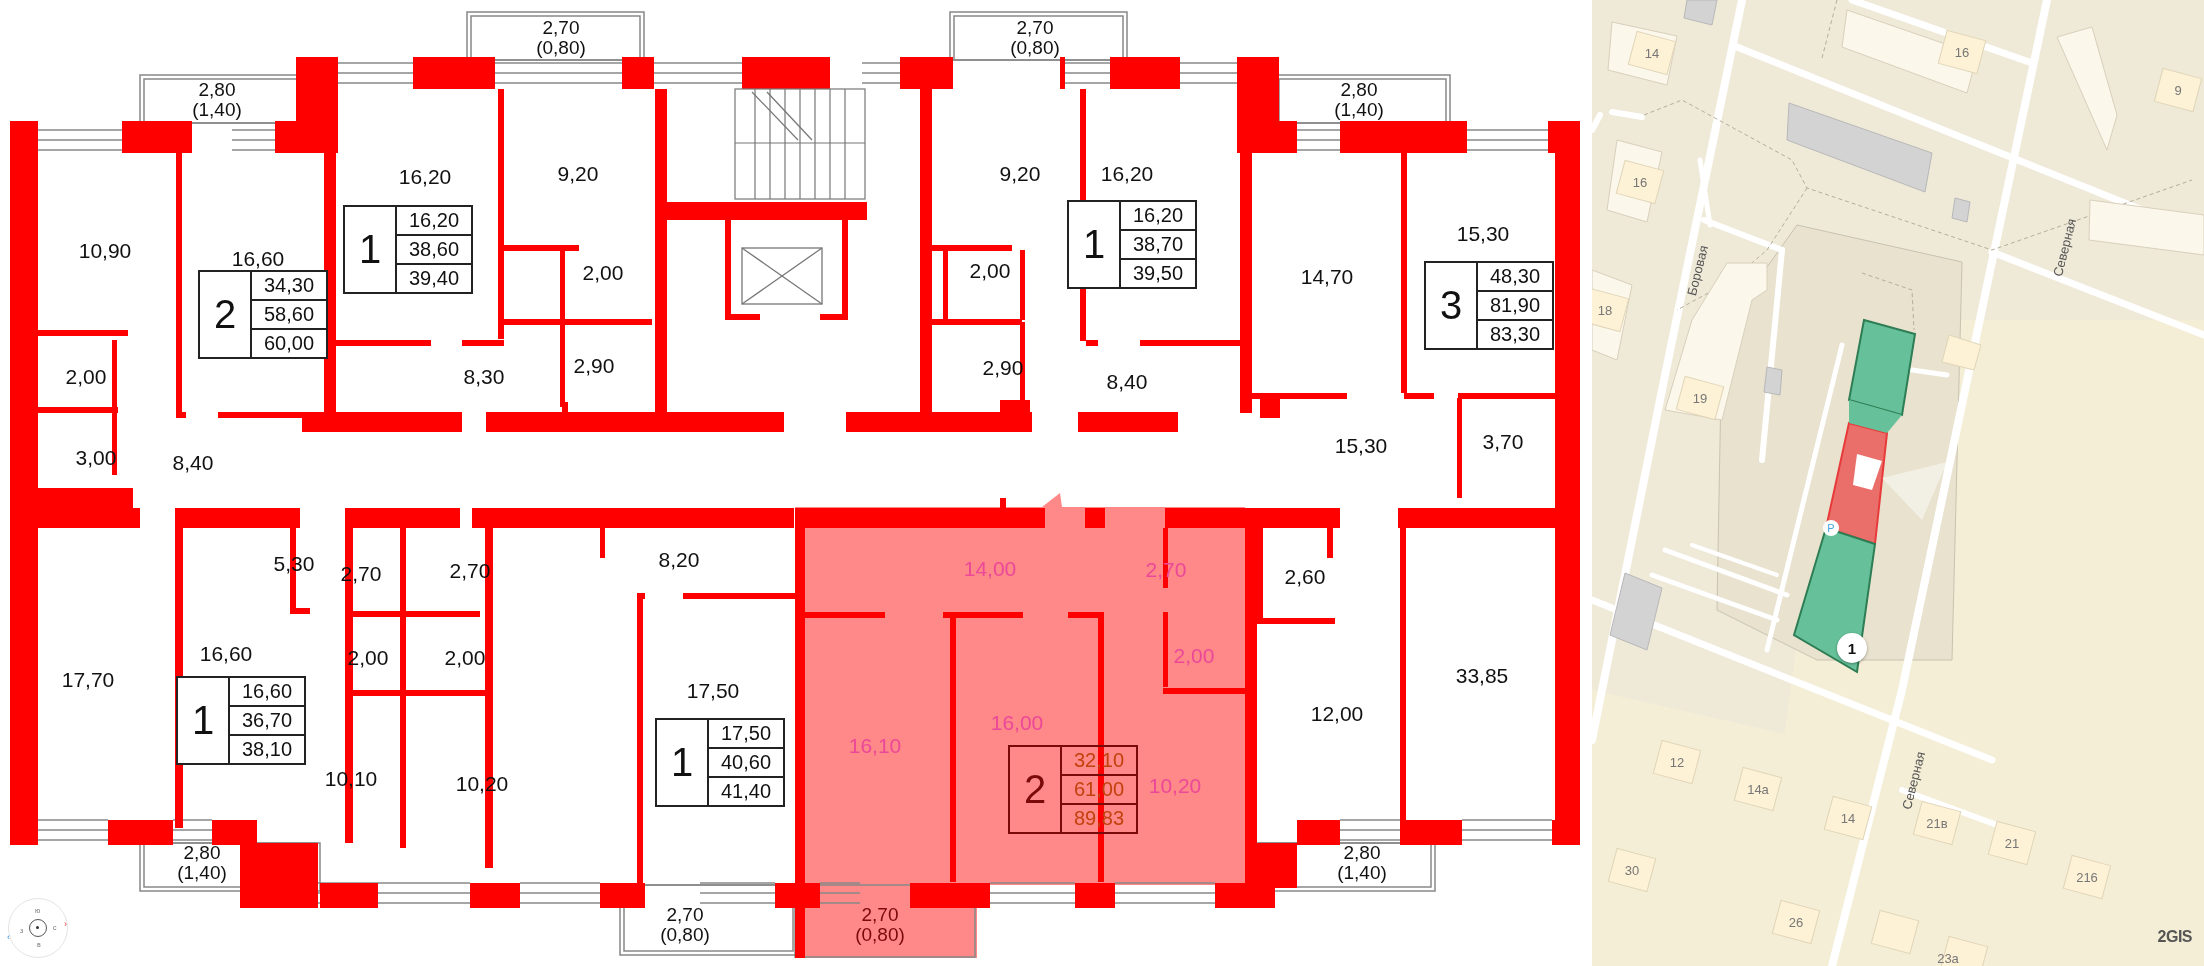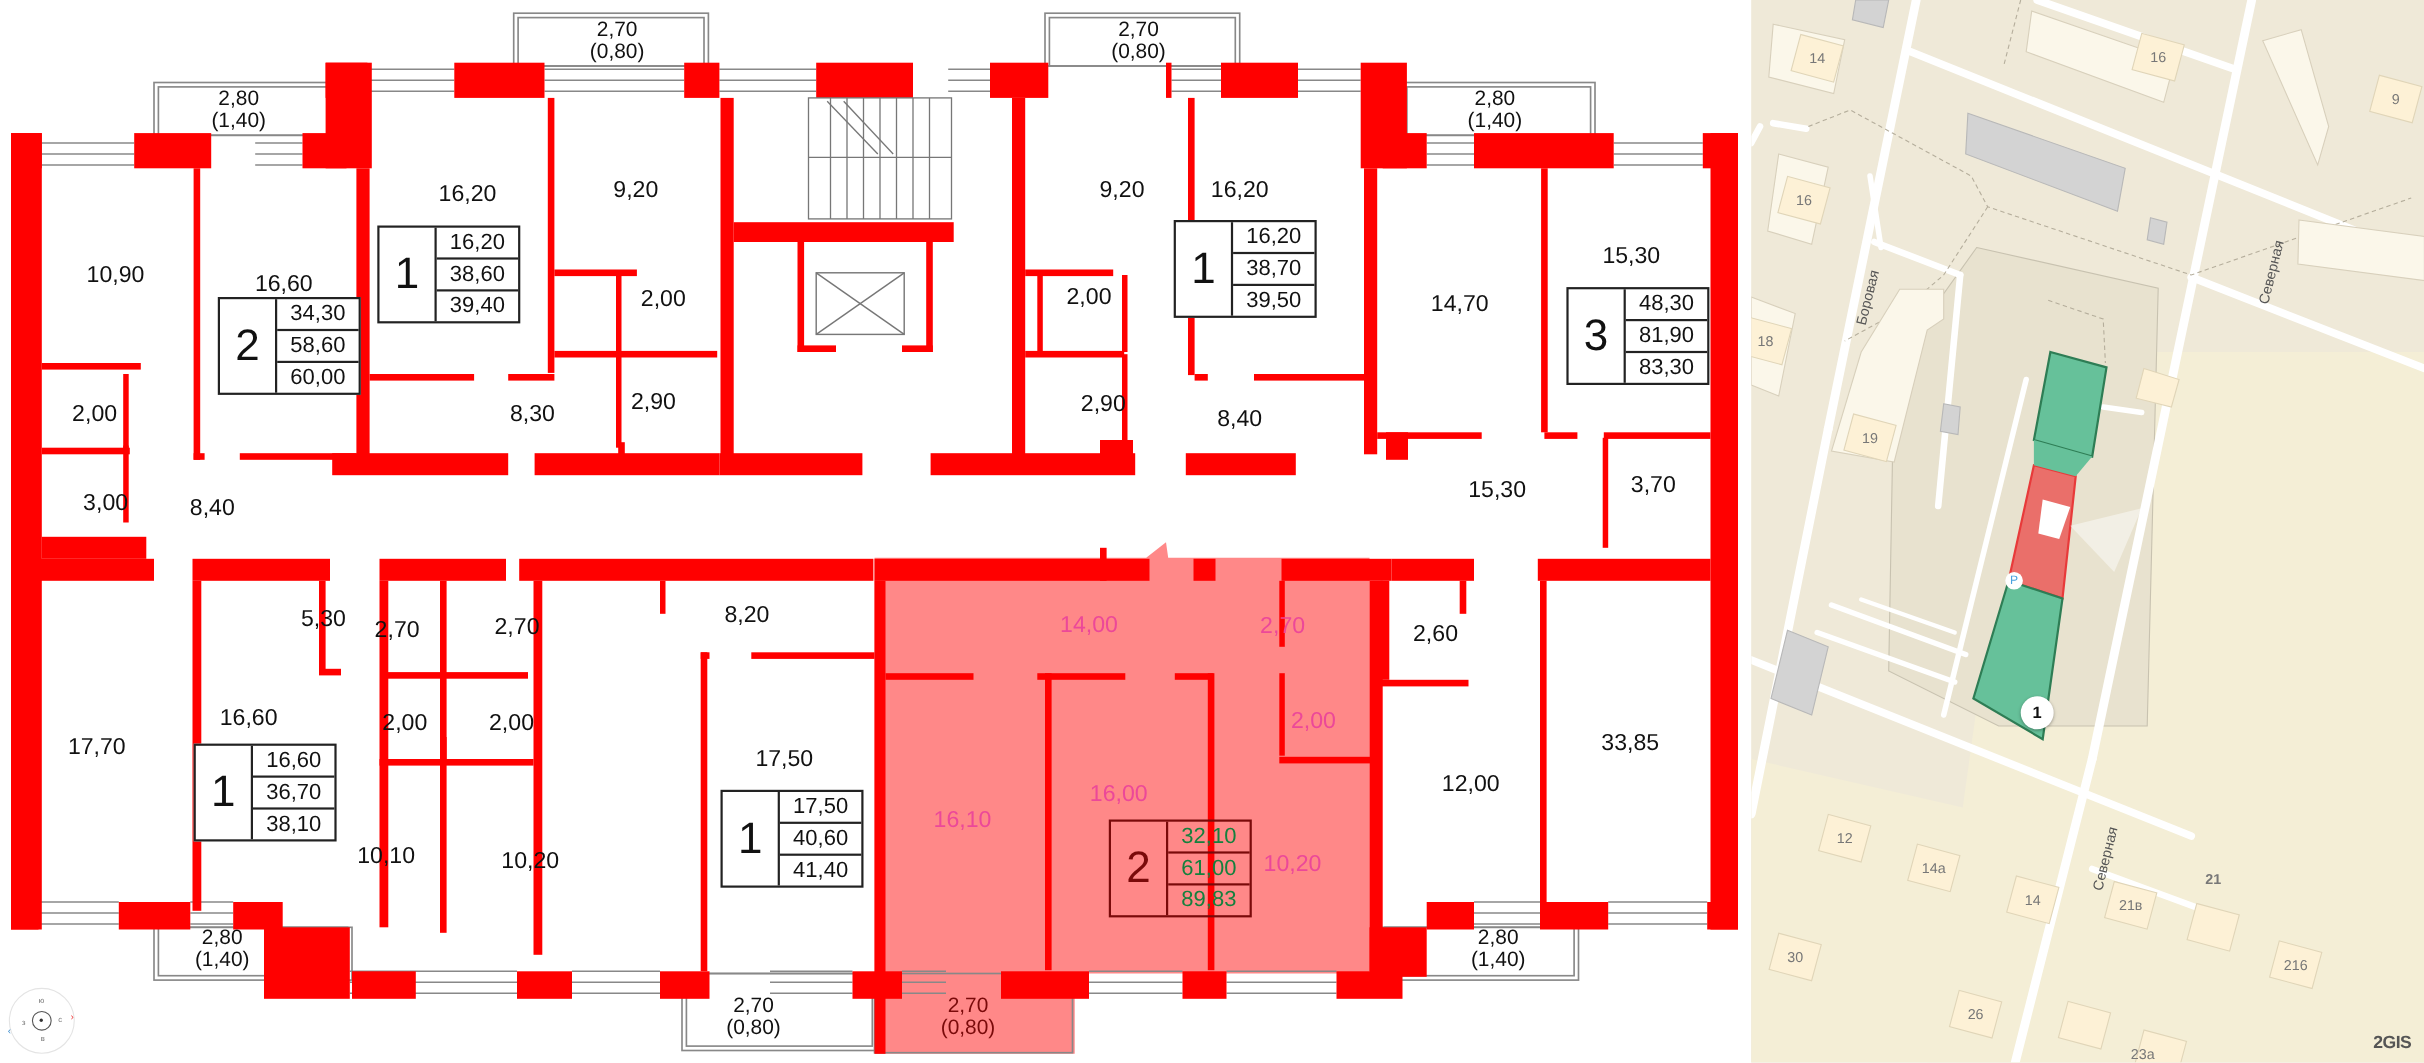--- a/index.html
+++ b/index.html
@@ -9,32 +9,32 @@
   .lbl{position:absolute;font-size:21px;color:#111;transform:translate(-50%,-50%);white-space:nowrap;line-height:1;}
   .lbl.hl{color:#ec4899;}
   .balc{position:absolute;font-size:19px;color:#111;text-align:center;transform:translate(-50%,-50%);line-height:1.05;}
   .balc.hl{color:#7a0a0a;}
   .apt{position:absolute;display:grid;grid-template-columns:52px 74px;border:2px solid #222;background:#fff;box-sizing:border-box;}
   .apt.hl{background:transparent;border-color:#7a0a0a;}
   .apt .rooms{grid-row:1/4;border-right:2px solid #222;display:flex;align-items:center;justify-content:center;font-size:40px;color:#111;}
   .apt.hl .rooms{border-color:#7a0a0a;color:#7a0a0a;}
   .apt .v{height:27px;display:flex;align-items:center;justify-content:center;font-size:20px;color:#111;border-bottom:2px solid #222;}
   .apt .v:last-child{border-bottom:none;}
-  .apt.hl .v{color:#15803d;border-color:#7a0a0a;}
+  .apt.hl .v{color:#c2410c;border-color:#7a0a0a;}
   #compass{position:absolute;left:8px;top:898px;width:58px;height:58px;border:1px solid #e4e4e4;border-radius:50%;}
   #compass .ring{position:absolute;left:20px;top:20px;width:16px;height:16px;border:1px solid #555;border-radius:50%;}
   #compass .dot{position:absolute;left:27px;top:27px;width:3px;height:3px;background:#333;border-radius:50%;}
   #compass .c{position:absolute;font-size:7px;color:#777;}
   #compass .ar{position:absolute;font-size:9px;}
   #map{position:absolute;left:1592px;top:0;width:612px;height:966px;background:#efe9d8;overflow:hidden;}
   #map svg{position:absolute;left:0;top:0;}
   .hn{position:absolute;font-size:13px;color:#777;transform:translate(-50%,-50%);}
   .street{position:absolute;font-size:13px;color:#555;white-space:nowrap;transform-origin:center;}
   .pin{position:absolute;width:30px;height:30px;border-radius:50%;background:#fff;box-shadow:0 1px 3px rgba(0,0,0,.35);font-weight:bold;font-size:15px;color:#111;display:flex;align-items:center;justify-content:center;transform:translate(-50%,-50%);}
-  .brand{position:absolute;right:12px;bottom:8px;font-weight:bold;font-size:16px;color:#555;letter-spacing:-0.5px;}
+  .brand{position:absolute;right:12px;bottom:20px;font-weight:bold;font-size:16px;color:#555;letter-spacing:-0.5px;}
   .ppark{position:absolute;width:16px;height:16px;border-radius:50%;background:#fff;color:#4aa3df;font-size:11px;display:flex;align-items:center;justify-content:center;transform:translate(-50%,-50%);}
 </style>
 </head>
 <body>
 
 <div id="plan">
   <svg width="1592" height="966" viewBox="0 0 1592 966">
 
     <polygon points="795,507 1042,507 1060,493 1062,507 1245,507 1245,885 977,885 977,958 795,958" fill="#ff5a5a" fill-opacity="0.72"></polygon>
 
@@ -498,21 +498,21 @@
       <span class="hn" style="left: 60px; top: 53px;">14</span>
       <span class="hn" style="left: 370px; top: 52px;">16</span>
       <span class="hn" style="left: 586px; top: 90px;">9</span>
       <span class="hn" style="left: 48px; top: 182px;">16</span>
       <span class="hn" style="left: 13px; top: 310px;">18</span>
       <span class="hn" style="left: 108px; top: 398px;">19</span>
       <span class="hn" style="left: 85px; top: 762px;">12</span>
       <span class="hn" style="left: 166px; top: 789px;">14а</span>
       <span class="hn" style="left: 256px; top: 818px;">14</span>
       <span class="hn" style="left: 345px; top: 823px;">21в</span>
-      <span class="hn" style="left: 420px; top: 799px; font-weight: bold;">21</span>
+      <span class="hn" style="left: 420px; top: 843px;">21</span>
       <span class="hn" style="left: 495px; top: 877px;">216</span>
       <span class="hn" style="left: 40px; top: 870px;">30</span>
       <span class="hn" style="left: 204px; top: 922px;">26</span>
       <span class="hn" style="left: 303px; top: 973px;">23</span>
       <span class="hn" style="left: 356px; top: 958px;">23а</span>
     </div>
   <div class="brand">2GIS</div>
 </div>
 
 </body></html>

